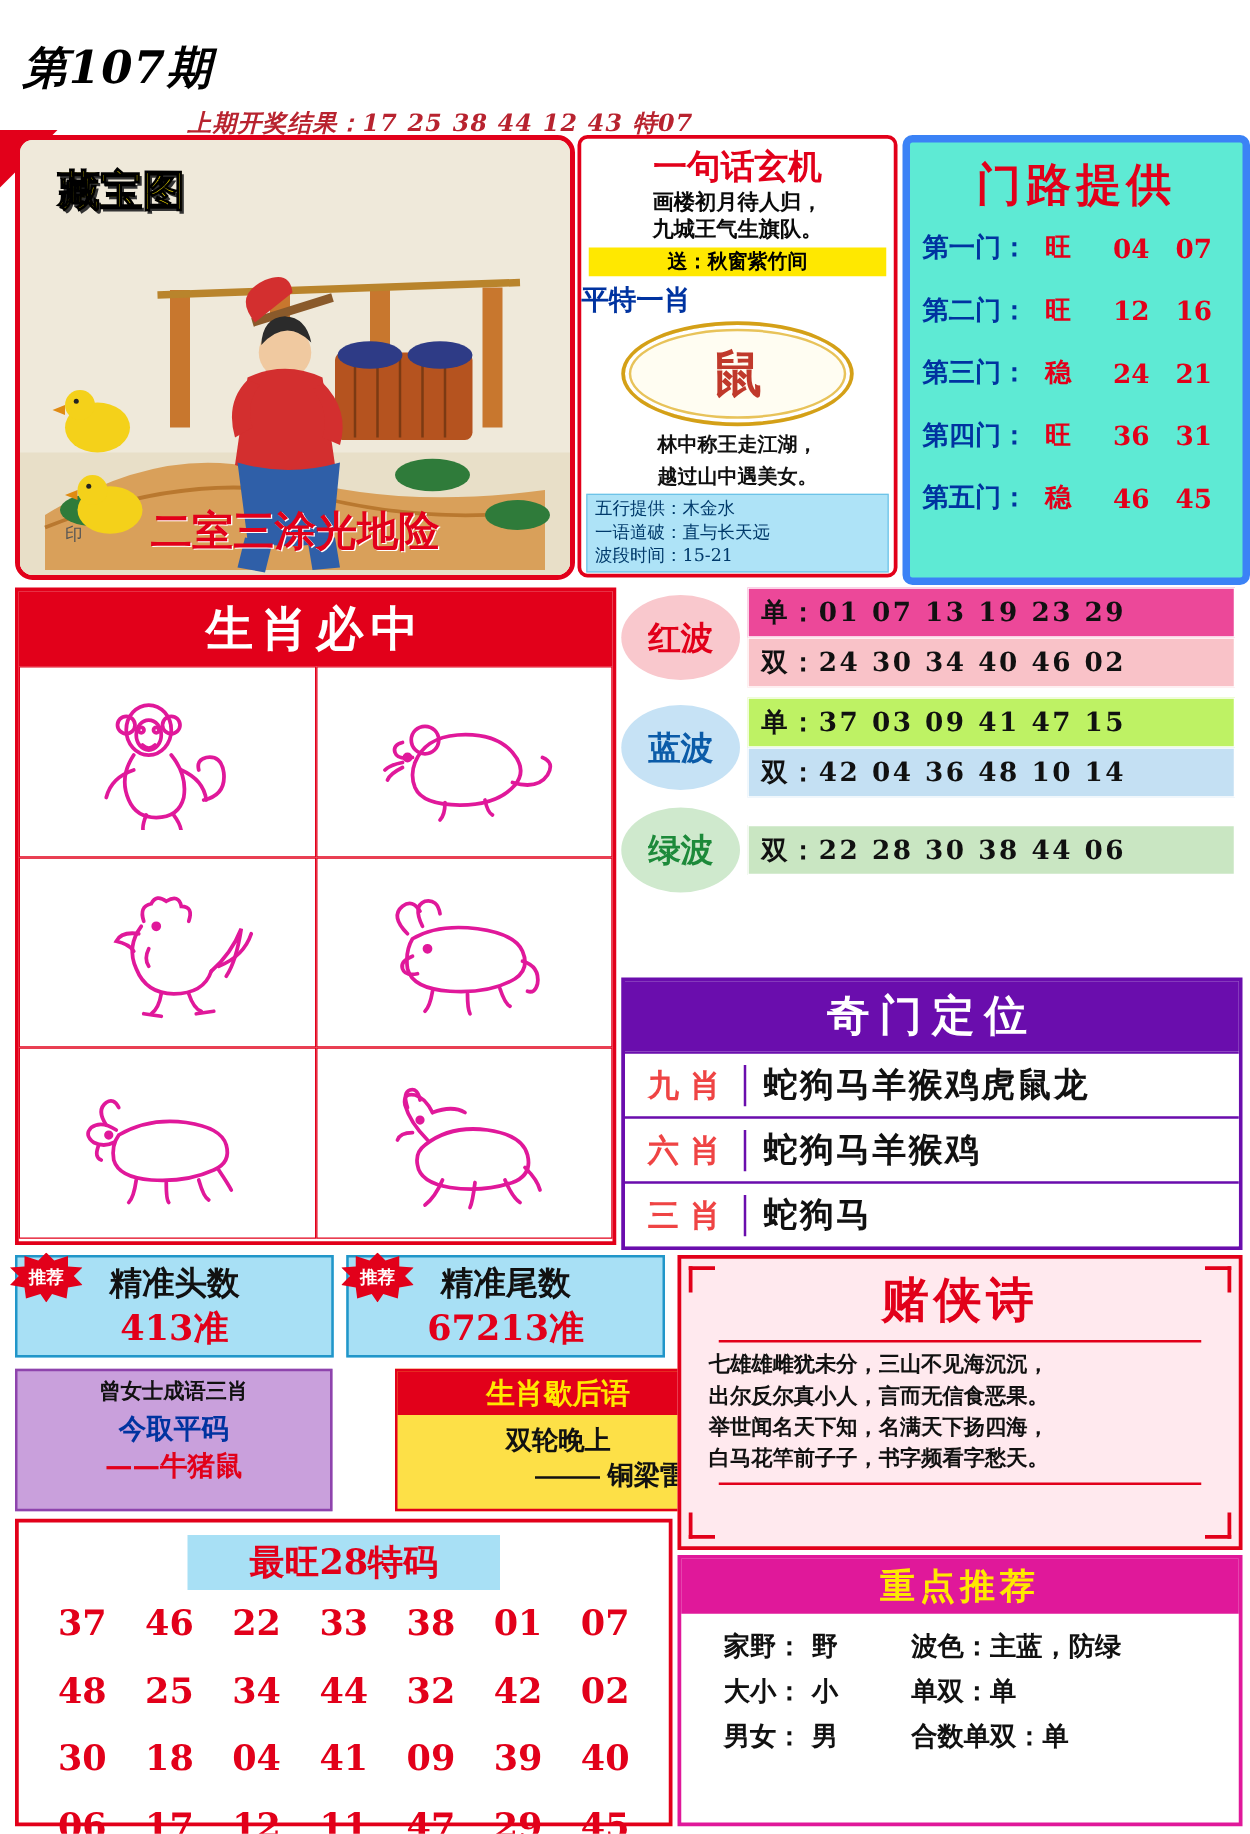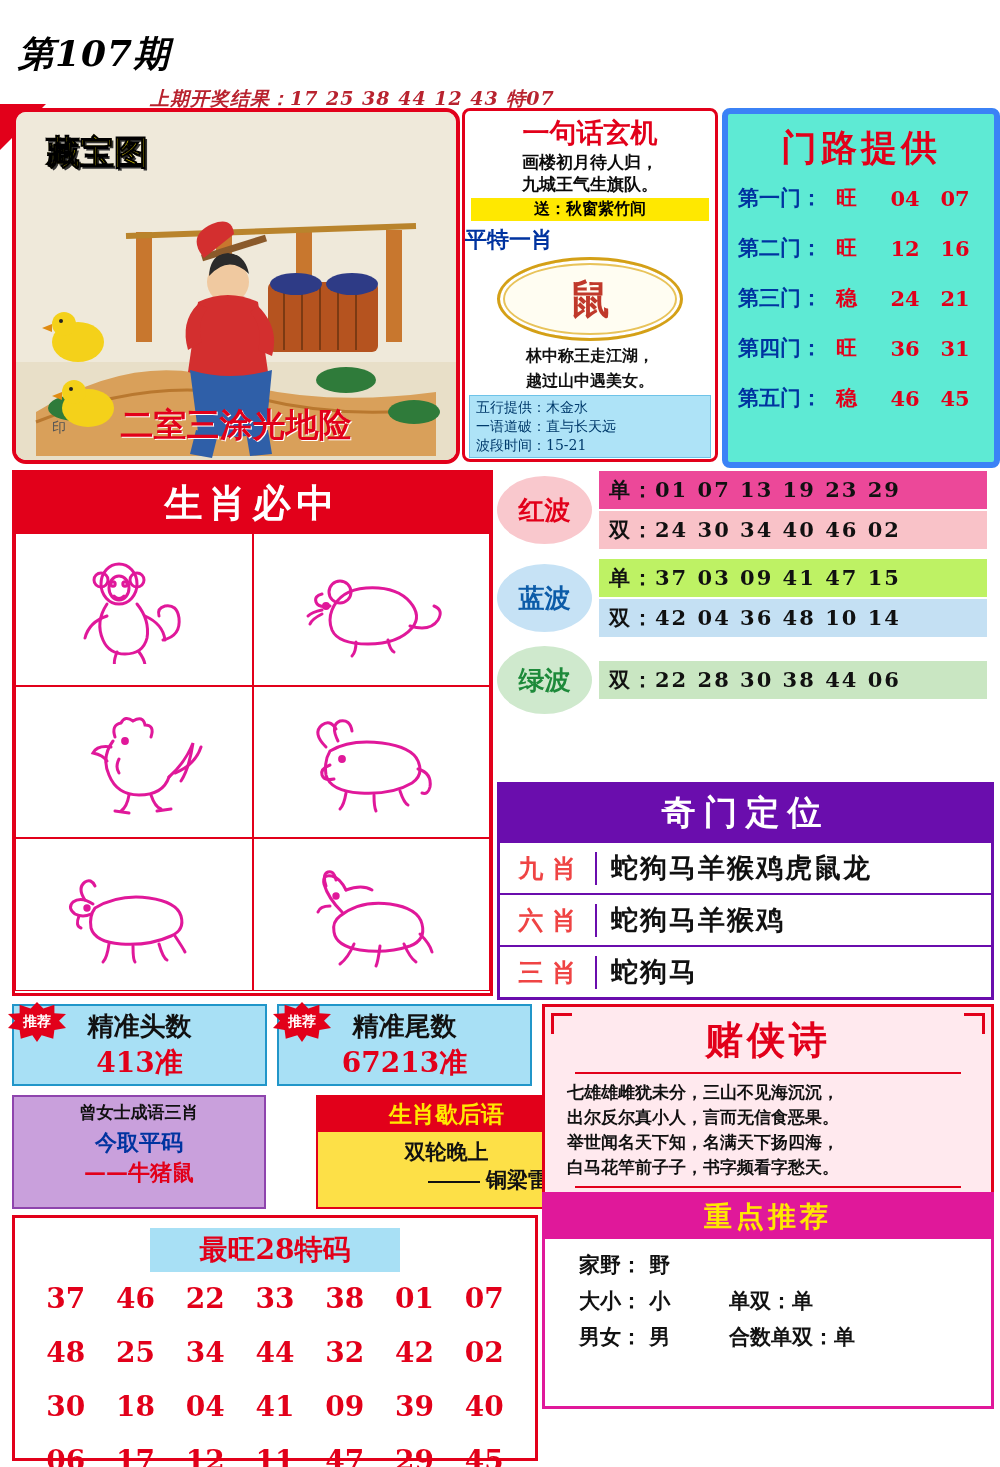--- a/index.html
+++ b/index.html
@@ -229,21 +229,21 @@
     margin-top:10px;display:grid;grid-template-columns:repeat(7,1fr);
     row-gap:21px;padding:0 16px;
   }
   .codes-grid div{
     text-align:center;font-size:28px;font-weight:bold;color:#e2001a;
     font-family:"DejaVu Serif","Liberation Serif",serif;
   }
 
   
   .keyrec{
-    position:absolute;left:542px;top:1192px;width:446px;height:211px;
+    position:absolute;left:542px;top:1244px;width:446px;height:211px;
     border:3px solid #e0189a;background:#fff;
   }
   .keyrec-title{
     background:#e0189a;color:#ffe800;text-align:center;font-size:28px;font-weight:bold;
     padding:3px 0;letter-spacing:4px;font-family:"DejaVu Serif","Liberation Serif",serif;
   }
   .keyrec-body{padding:8px 10px 0 34px;}
   .keyrec-row{display:flex;font-size:21px;font-weight:bold;color:#111;line-height:36px;font-family:"DejaVu Serif","Liberation Serif",serif;}
   .keyrec-row .c1{width:150px;}
   .keyrec-row .c2{flex:1;}
@@ -580,20 +580,21 @@
       <div>29</div>
       <div>45</div>
     </div>
   </div>
 
   <div class="keyrec">
     <div class="keyrec-title">重点推荐</div>
     <div class="keyrec-body">
       <div class="keyrec-row">
         <div class="c1">家野： 野</div>
+        <div class="c2">波色：主蓝，防绿</div>
       </div>
       <div class="keyrec-row">
         <div class="c1">大小： 小</div>
         <div class="c2">单双：单</div>
       </div>
       <div class="keyrec-row">
         <div class="c1">男女： 男</div>
         <div class="c2">合数单双：单</div>
       </div>
     </div>

